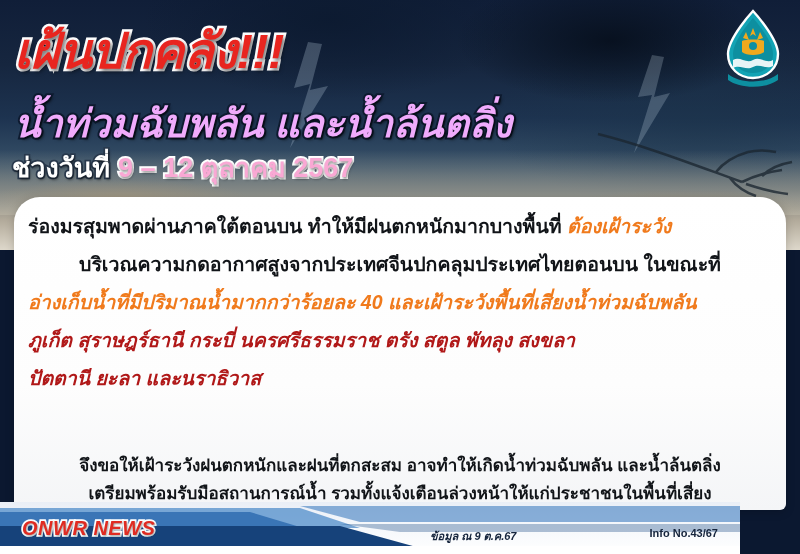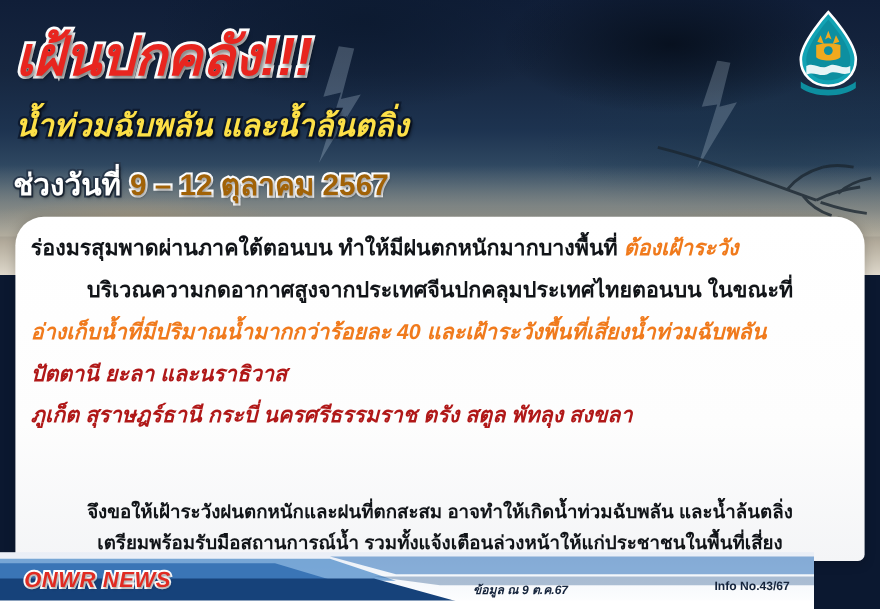--- a/index.html
+++ b/index.html
@@ -73,45 +73,45 @@
     letter-spacing: -0.5px;
     color: #e8251f;
     -webkit-text-stroke: 5px #ffffff;
     paint-order: stroke fill;
     text-shadow: 2px 3px 4px rgba(0,0,0,0.55);
     white-space: nowrap;
   }
   .title-sub {
     position: absolute;
     left: 14px; top: 92px;
-    font-size: 28px;
-    font-weight: bold;
-    font-style: italic;
-    color: #fde047;
+    font-size: 39px;
+    font-weight: bold;
+    font-style: italic;
+    color: #f0abfc;
     -webkit-text-stroke: 4px #0e1b30;
     paint-order: stroke fill;
     text-shadow: 2px 2px 3px rgba(0,0,0,0.6);
     white-space: nowrap;
   }
   .title-date {
     position: absolute;
     left: 12px; top: 146px;
     font-size: 27px;
     font-weight: bold;
     white-space: nowrap;
   }
   .title-date .lbl {
     color: #ffffff;
     -webkit-text-stroke: 3.5px #2a3a4e;
     paint-order: stroke fill;
     text-shadow: 1px 2px 3px rgba(0,0,0,0.6);
     text-align: right;
   }
   .title-date .val {
-    color: #a16207;
+    color: #f9a8d4;
     -webkit-text-stroke: 4px #ffffff;
     paint-order: stroke fill;
     margin-left: 8px;
     text-shadow: 1px 2px 3px rgba(0,0,0,0.45);
   }
 
   
   .card {
     position: absolute;
     left: 14px; top: 197px;
@@ -252,24 +252,24 @@
     <div class="body-text">
       <div class="ln">
         <span class="dark">ร่องมรสุมพาดผ่านภาคใต้ตอนบน ทำให้มีฝนตกหนักมากบางพื้นที่</span>
         <span class="warn">ต้องเฝ้าระวัง</span>
       </div>
       <div class="ln c">บริเวณความกดอากาศสูงจากประเทศจีนปกคลุมประเทศไทยตอนบน ในขณะที่</div>
       <div class="ln">
         <span class="warn">อ่างเก็บน้ำที่มีปริมาณน้ำมากกว่าร้อยละ 40  และเฝ้าระวังพื้นที่เสี่ยงน้ำท่วมฉับพลัน</span>
       </div>
       <div class="ln">
+        <span class="prov">ภูเก็ต สุราษฎร์ธานี กระบี่ นครศรีธรรมราช ตรัง สตูล พัทลุง สงขลา</span>
+      </div>
+      <div class="ln">
         <span class="prov">ปัตตานี ยะลา และนราธิวาส</span>
-      </div>
-      <div class="ln">
-        <span class="prov">ภูเก็ต สุราษฎร์ธานี กระบี่ นครศรีธรรมราช ตรัง สตูล พัทลุง สงขลา</span>
       </div>
     </div>
 
     <div class="closing">
       <div class="ln">จึงขอให้เฝ้าระวังฝนตกหนักและฝนที่ตกสะสม อาจทำให้เกิดน้ำท่วมฉับพลัน และน้ำล้นตลิ่ง</div>
       <div class="ln">เตรียมพร้อมรับมือสถานการณ์น้ำ รวมทั้งแจ้งเตือนล่วงหน้าให้แก่ประชาชนในพื้นที่เสี่ยง</div>
     </div>
 
   </div>
 

